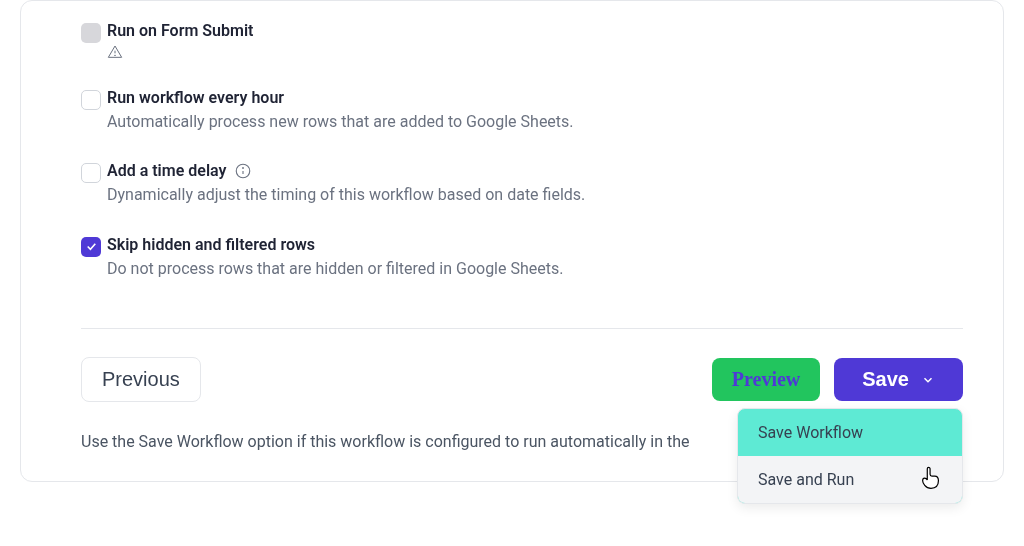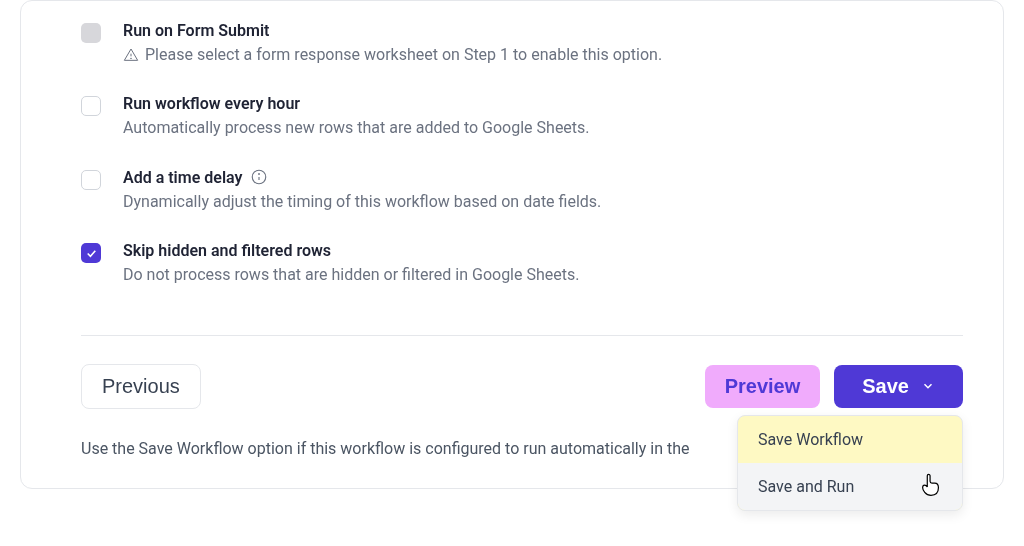--- a/index.html
+++ b/index.html
@@ -20,21 +20,21 @@
       border: 1px solid #e5e7eb;
       border-radius: 12px;
       margin: 0 20px 20px 20px;
       padding: 0 0 30px 0;
     }
     .options {
       padding: 20px 40px 10px 60px;
     }
     .option-row {
       display: flex;
-      gap: 22px;
+      gap: 6px;
       margin-bottom: 28px;
       align-items: flex-start;
     }
     .checkbox {
       width: 20px;
       height: 20px;
       border-radius: 5px;
       flex-shrink: 0;
       margin-top: 2px;
       display: flex;
@@ -131,23 +131,24 @@
       background: #ffffff;
       border: 1px solid #e5e7eb;
       color: #374151;
     }
     .right-buttons {
       display: flex;
       gap: 14px;
       position: relative;
     }
     .btn-preview {
-      background: #f0abfc;
+      background: #22c55e;
       color: #4f39d6;
       font-weight: 600;
+      font-family: Liberation Serif, serif;
     }
     .btn-save {
       background: #4f39d6;
       color: #ffffff;
       font-weight: 600;
       display: flex;
       align-items: center;
       gap: 12px;
       padding: 10px 28px;
     }
@@ -166,21 +167,21 @@
     .helper-text {
       padding: 30px 40px 0 60px;
       font-size: 16px;
       color: #4b5563;
     }
     .dropdown-menu {
       position: absolute;
       top: 50px;
       right: 0;
       width: 226px;
-      background: #fef9c3;
+      background: #5eead4;
       border: 1px solid #e5e7eb;
       border-radius: 8px;
       box-shadow: 0 4px 12px rgba(0,0,0,0.08);
       overflow: hidden;
       z-index: 10;
     }
     .dropdown-item {
       padding: 14px 20px;
       font-size: 16px;
       color: #374151;
@@ -218,21 +219,20 @@
       <div class="option-text">
         <div class="option-title">Run on Form Submit</div>
         <div class="option-desc">
           <span class="warning-icon">
             <svg viewBox="0 0 24 24">
                 <path d="M12 3 L22 20 L2 20 Z"></path>
                 <line x1="12" y1="10" x2="12" y2="14"></line>
                 <circle cx="12" cy="17" r="0.5" fill="#6b7280"></circle>
               </svg>
           </span>
-          <span>Please select a form response worksheet on Step 1 to enable this option.</span>
         </div>
       </div>
     </div>
 
     <div class="option-row">
       <div class="checkbox checkbox-empty"></div>
       <div class="option-text">
         <div class="option-title">Run workflow every hour</div>
         <div class="option-desc">Automatically process new rows that are added to Google Sheets.</div>
       </div>

